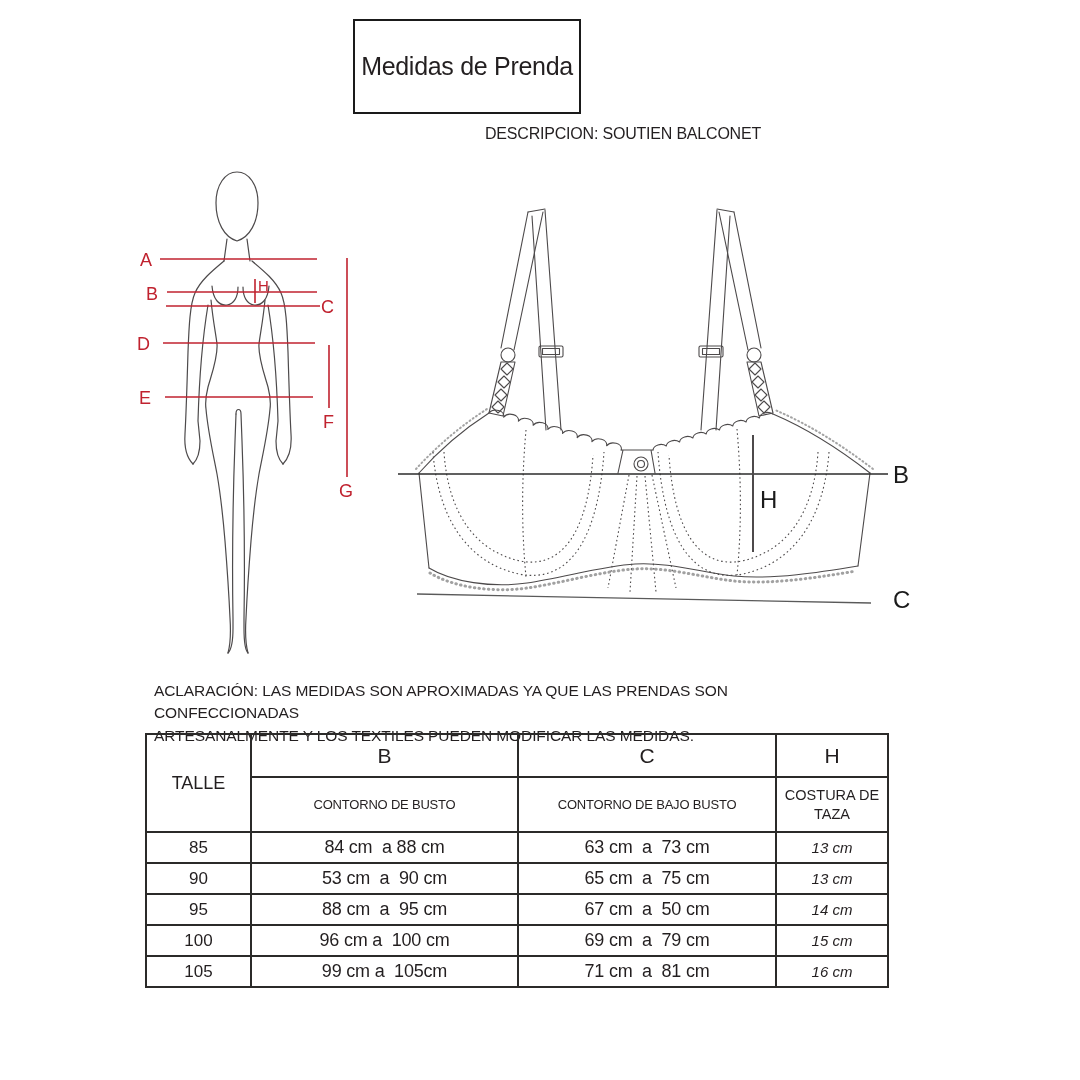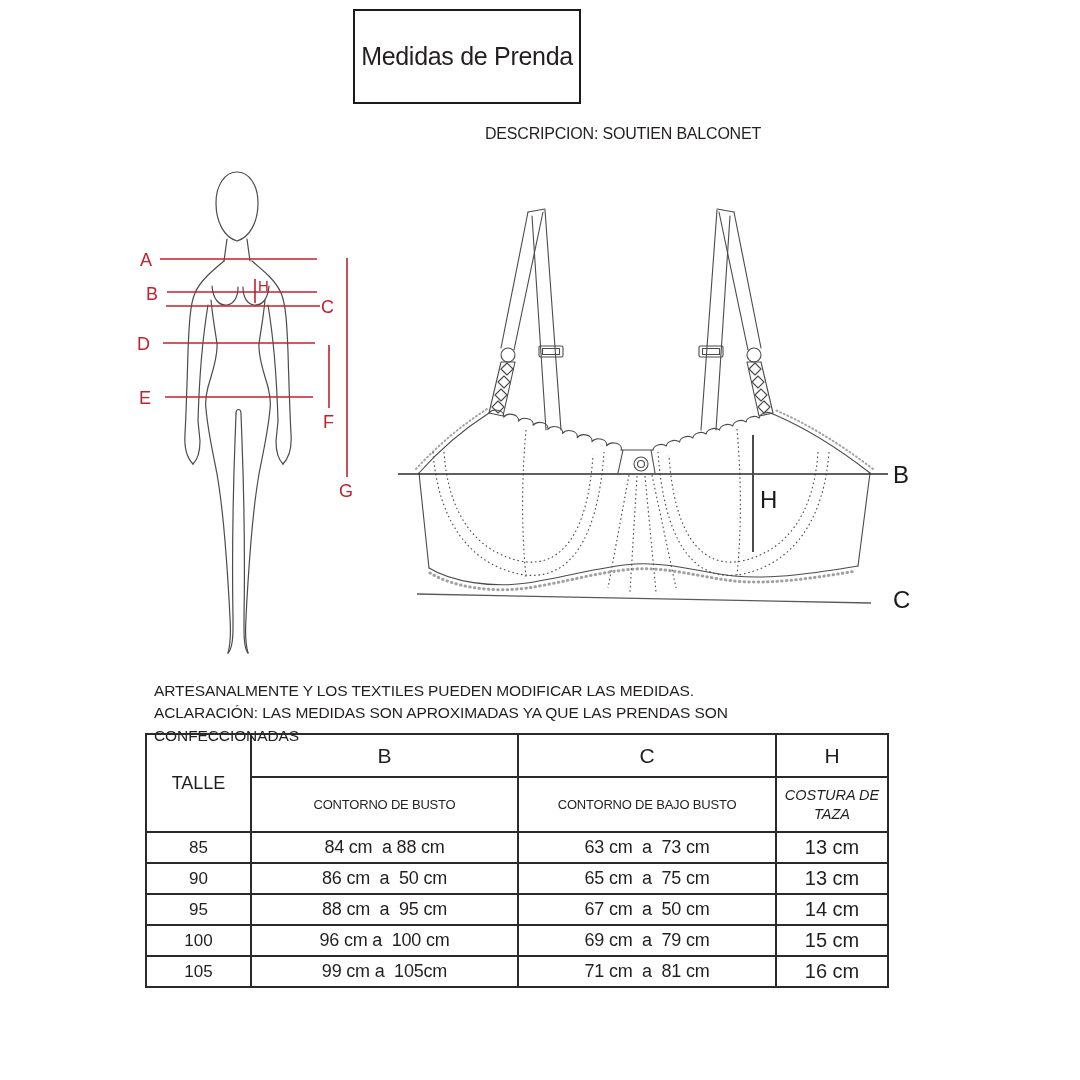--- a/index.html
+++ b/index.html
@@ -6,21 +6,21 @@
     --measure-red:#c0222f;
     --line-gray:#4d4a4b;
     --text-dark:#231f20;
   }
   html,body{margin:0;padding:0;background:#fff;}
   .page{
     position:relative;width:1080px;height:1080px;background:#ffffff;overflow:hidden;
     font-family:"Liberation Sans", sans-serif;color:var(--text-dark);
   }
   .title-box{
-    position:absolute;left:353px;top:9px;width:224px;height:91px;
+    position:absolute;left:353px;top:19px;width:224px;height:91px;
     border:2px solid #1a1a1a;display:flex;align-items:center;justify-content:center;
   }
   .title-box span{font-size:25px;letter-spacing:-0.3px;}
   .description{
     position:absolute;top:125px;right:95px;width:500px;text-align:left;
     font-size:16px;letter-spacing:-0.2px;
   }
   .figures{position:absolute;left:0;top:0;width:1080px;height:670px;}
   .sketch{stroke:var(--line-gray);fill:none;stroke-width:1.2;stroke-linecap:round;stroke-linejoin:round;}
   .sketch-thin{stroke:var(--line-gray);fill:none;stroke-width:1.1;stroke-linecap:round;stroke-linejoin:round;}
@@ -40,24 +40,24 @@
     border-collapse:collapse;table-layout:fixed;color:var(--text-dark);
   }
   .size-table td,.size-table th{
     border:2px solid #2b2a29;text-align:center;vertical-align:middle;padding:0;font-weight:400;
   }
   .col-talle{width:105px;} .col-b{width:267px;} .col-c{width:258px;} .col-h{width:112px;}
   .row-letter{height:43px;} .row-name{height:55px;} .row-data{height:31px;}
   .cell-letter{font-size:21px;}
   .cell-talle-h{font-size:18px;}
   .cell-name{font-size:13px;letter-spacing:-0.2px;}
-  .cell-name-small{font-size:14.5px;line-height:1.3;font-style:italic;}
+  .cell-name-small{font-size:14.5px;line-height:1.3;}
   .cell-talle{font-size:17px;}
   .cell-val{font-size:18px;white-space:pre;letter-spacing:-0.2px;}
-  .cell-costura{font-size:20px;white-space:pre;}
+  .cell-costura{font-size:15px;white-space:pre;font-style:italic;}
 </style>
 </head>
 <body>
 
 <div class="page">
 
   <div class="title-box">
     <span>Medidas de Prenda</span>
   </div>
 
@@ -144,22 +144,22 @@
       <path class="blackline" d="M 398,474 H 888"></path>
       <path class="hline" d="M 753,435 V 552"></path>
       <path class="grayline" d="M 417,594 L 871,603"></path>
       <text class="bralabel" x="893" y="483">B</text>
       <text class="bralabel" x="760" y="508">H</text>
       <text class="bralabel" x="893" y="608">C</text>
     </g>
   </svg>
 
   <div class="note">
+    <div>ACLARACIÓN: LAS MEDIDAS SON APROXIMADAS YA QUE LAS PRENDAS SON CONFECCIONADAS</div>
     <div>ARTESANALMENTE Y LOS TEXTILES PUEDEN MODIFICAR LAS MEDIDAS.</div>
-    <div>ACLARACIÓN: LAS MEDIDAS SON APROXIMADAS YA QUE LAS PRENDAS SON CONFECCIONADAS</div>
   </div>
 
   <table class="size-table">
     <colgroup>
       <col class="col-talle">
         <col class="col-b">
         <col class="col-c">
         <col class="col-h">
     </colgroup>
     <tbody>
@@ -178,21 +178,21 @@
         </td>
       </tr>
       <tr class="row-data">
         <td class="cell-talle">85</td>
         <td class="cell-val">84 cm  a 88 cm</td>
         <td class="cell-val">63 cm  a  73 cm</td>
         <td class="cell-costura">13 cm</td>
       </tr>
       <tr class="row-data">
         <td class="cell-talle">90</td>
-        <td class="cell-val">86 cm  a  50 cm</td>
+        <td class="cell-val">53 cm  a  90 cm</td>
         <td class="cell-val">65 cm  a  75 cm</td>
         <td class="cell-costura">13 cm</td>
       </tr>
       <tr class="row-data">
         <td class="cell-talle">95</td>
         <td class="cell-val">88 cm  a  95 cm</td>
         <td class="cell-val">67 cm  a  50 cm</td>
         <td class="cell-costura">14 cm</td>
       </tr>
       <tr class="row-data">

